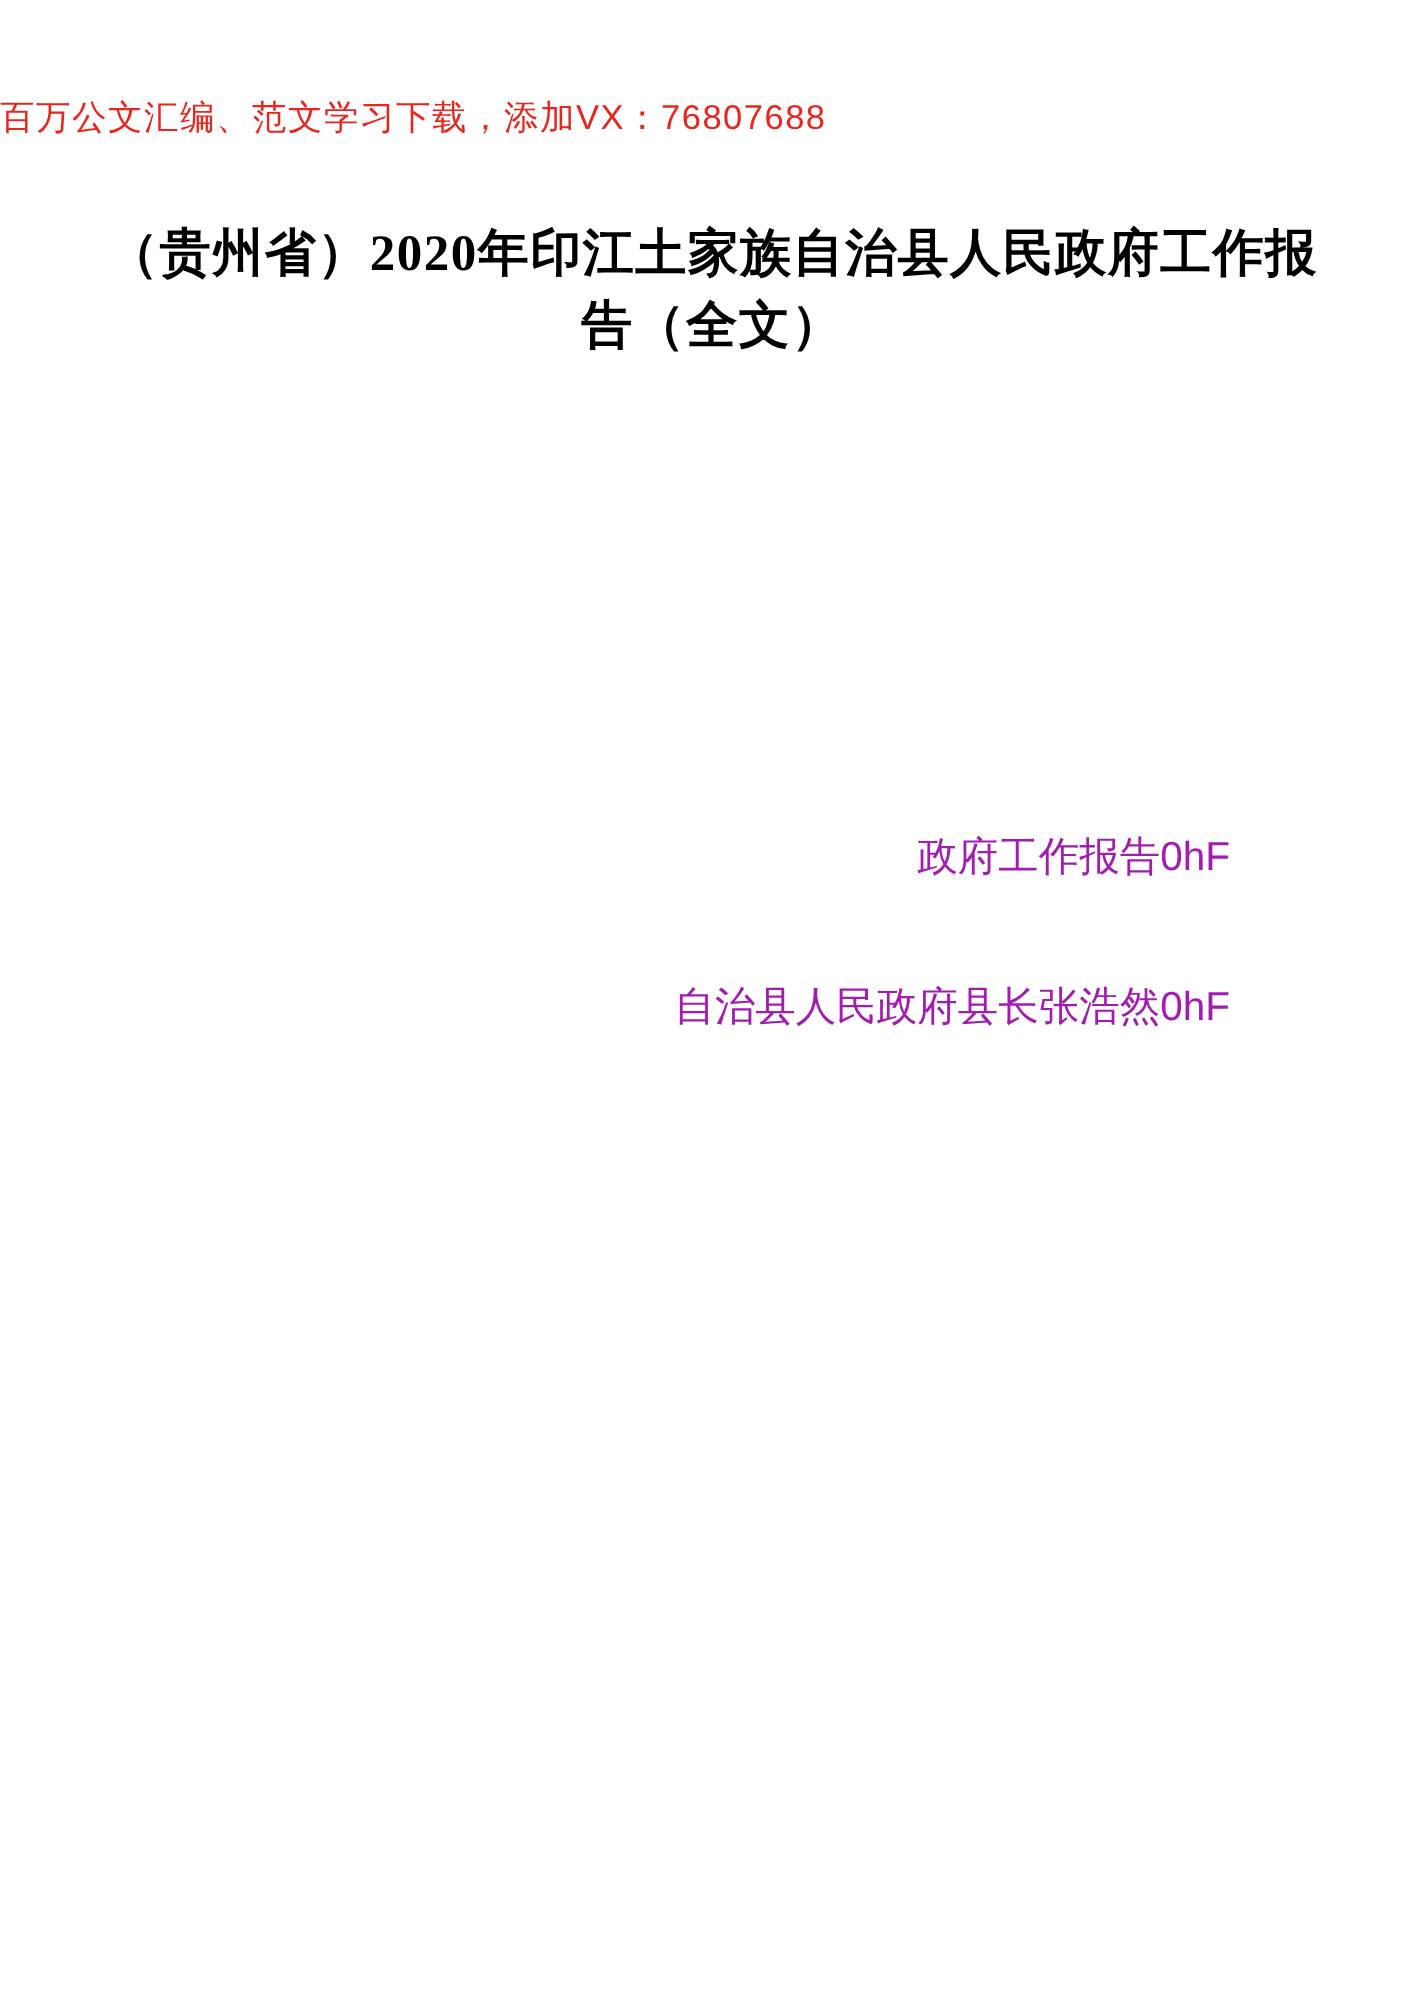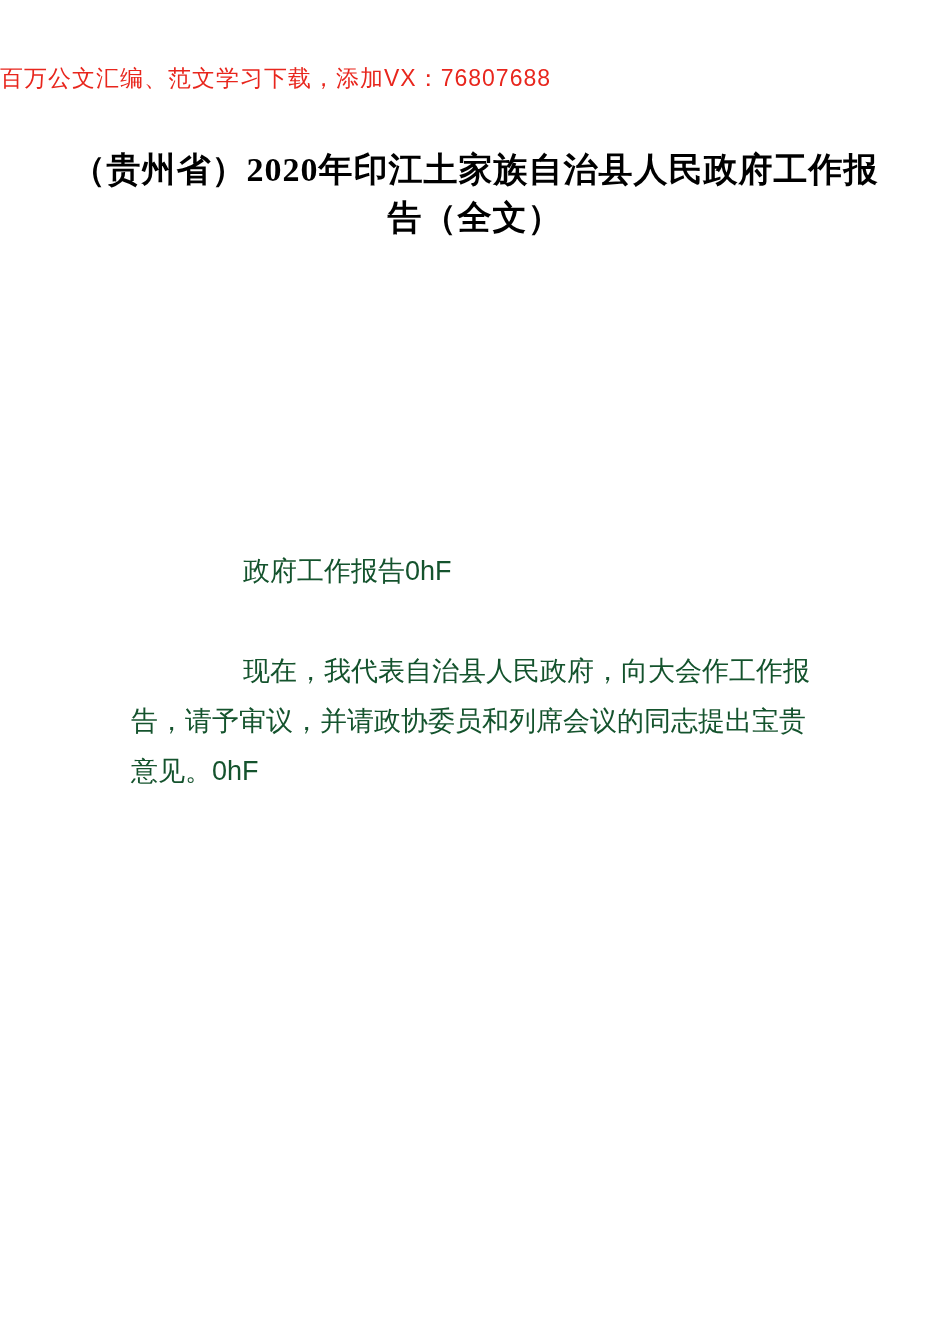--- a/index.html
+++ b/index.html
@@ -42,36 +42,37 @@
     font-family: "Liberation Serif", "DejaVu Serif", sans-serif;
     letter-spacing: 1px;
   }
   .doc-body {
     position: absolute;
     top: 546px;
     left: 131px;
     width: 689px;
     font-size: 27px;
     line-height: 50px;
-    color: #14532d;
+    color: #a21caf;
+    text-align: right;
   }
   .doc-body p {
     margin: 0 0 50px 0;
     padding: 0;
     text-indent: 112px;
     word-break: break-word;
   }
 </style>
 </head>
 <body>
 
 <div class="page">
 
   <div class="header-note" style="color: rgb(232, 38, 29);">百万公文汇编、范文学习下载，添加VX：76807688</div>
 
   <h1 class="doc-title">（贵州省）2020年印江土家族自治县人民政府工作报告（全文）</h1>
 
   <div class="doc-body">
     <p>政府工作报告0hF</p>
-    <p>现在，我代表自治县人民政府，向大会作工作报告，请予审议，并请政协委员和列席会议的同志提出宝贵意见。0hF</p>
+    <p>自治县人民政府县长张浩然0hF</p>
   </div>
 
 </div>
 
 </body></html>

